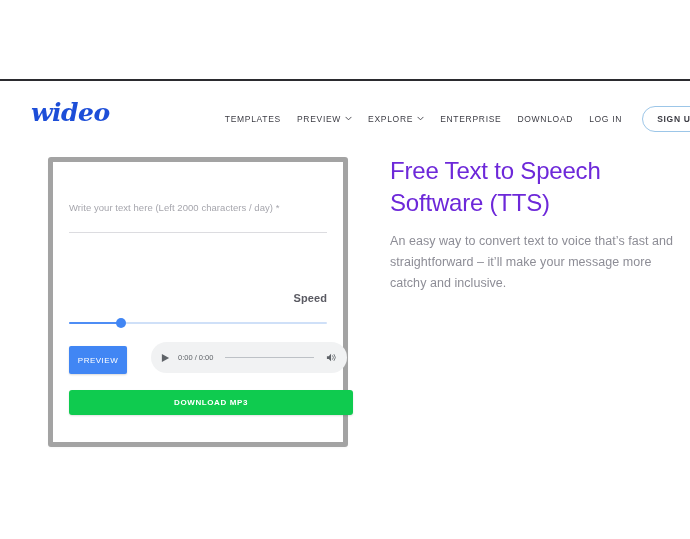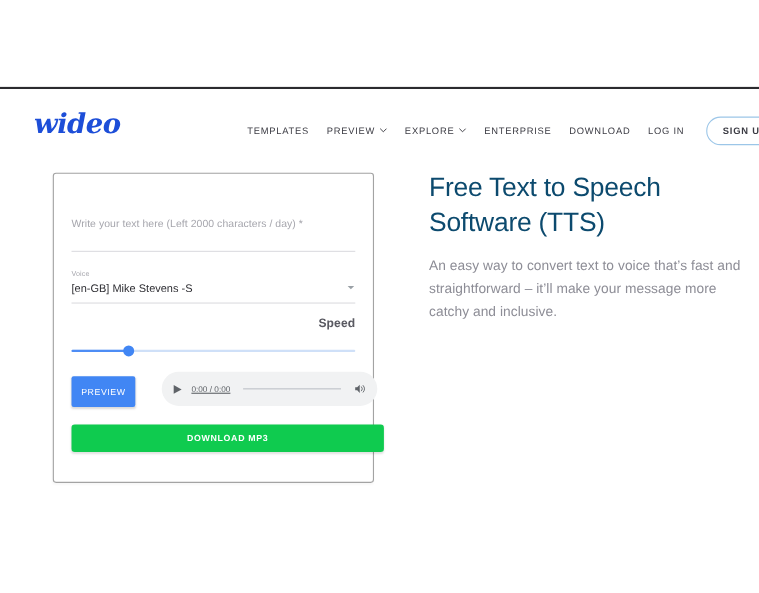--- a/index.html
+++ b/index.html
@@ -104,21 +104,21 @@
   }
 
   
   .tts-card {
     position: absolute;
     left: 48px;
     top: 10px;
     width: 290px;
     height: 280px;
     background: #ffffff;
-    border: 1px solid #a3a3a3;
+    border: 5px solid #a3a3a3;
     border-radius: 3px;
     box-shadow: 0 1px 2px rgba(0,0,0,0.03);
   }
 
   .field-text {
     position: absolute;
     left: 16px;
     top: 40px;
     width: 258px;
   }
@@ -259,21 +259,20 @@
     height: 10px;
     flex: 0 0 auto;
     cursor: pointer;
   }
   .play-icon svg { display: block; }
   .time-text {
     font-size: 7.5px;
     color: #5f6368;
     white-space: nowrap;
     flex: 0 0 auto;
-    text-decoration: underline;
   }
   .audio-track {
     flex: 1 1 auto;
     height: 1px;
     background: #bdc1c6;
     margin: 0 4px;
     cursor: pointer;
   }
   .vol-icon {
     width: 11px;
@@ -304,21 +303,21 @@
   
   .hero {
     position: absolute;
     left: 390px;
     top: 8px;
     width: 300px;
   }
   .hero-title {
     font-size: 24px;
     line-height: 32px;
-    color: #0c4a6e;
+    color: #6d28d9;
     font-weight: normal;
     margin: 0;
     letter-spacing: -0.2px;
   }
   .hero-sub {
     margin: 12px 0 0 0;
     font-size: 12.5px;
     line-height: 21px;
     color: #8d8d96;
     letter-spacing: 0.05px;
@@ -368,30 +367,20 @@
 
 <div class="main">
 
   <div class="tts-card">
 
     <div class="field-text">
       <div class="ph">Write your text here (Left 2000 characters / day) *</div>
       <div class="underline"></div>
     </div>
 
-    <div class="field-voice">
-      <div class="lbl">Voice</div>
-      <div class="val">[en-GB] Mike Stevens -S</div>
-      <span class="caret">
-        <svg viewBox="0 0 8 8" width="8" height="8">
-            <path d="M1 3 L4 6 L7 3 Z" fill="#9aa0a6"></path>
-          </svg>
-      </span>
-      <div class="underline"></div>
-    </div>
 
     <div class="speed-wrap">
       <div class="speed-label">Speed</div>
       <div class="slider">
         <div class="track-bg"></div>
         <div class="track-fill" style="width: 51.6px;"></div>
         <div class="thumb" style="left: 46.6px;"></div>
       </div>
     </div>
 

